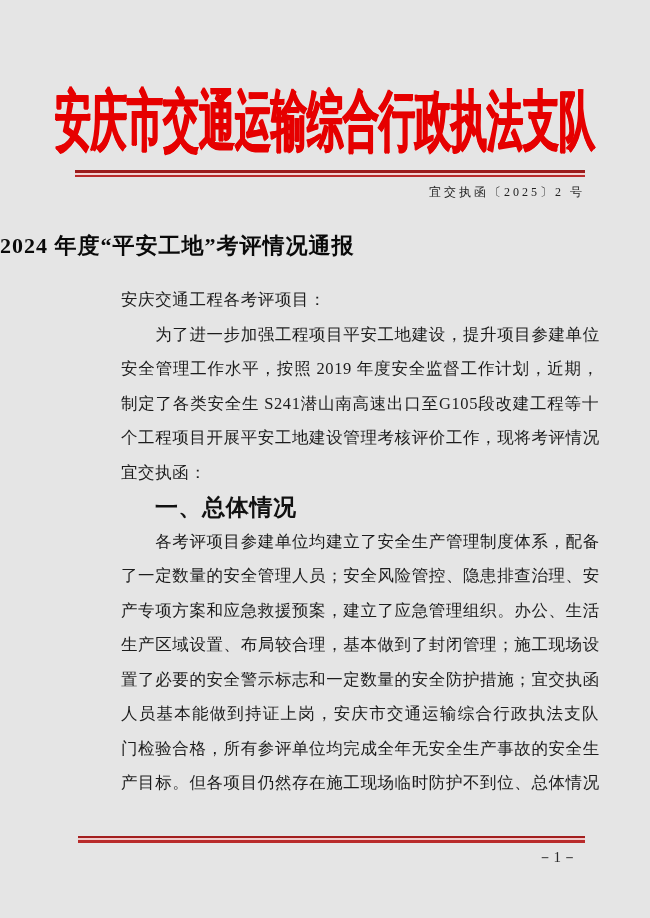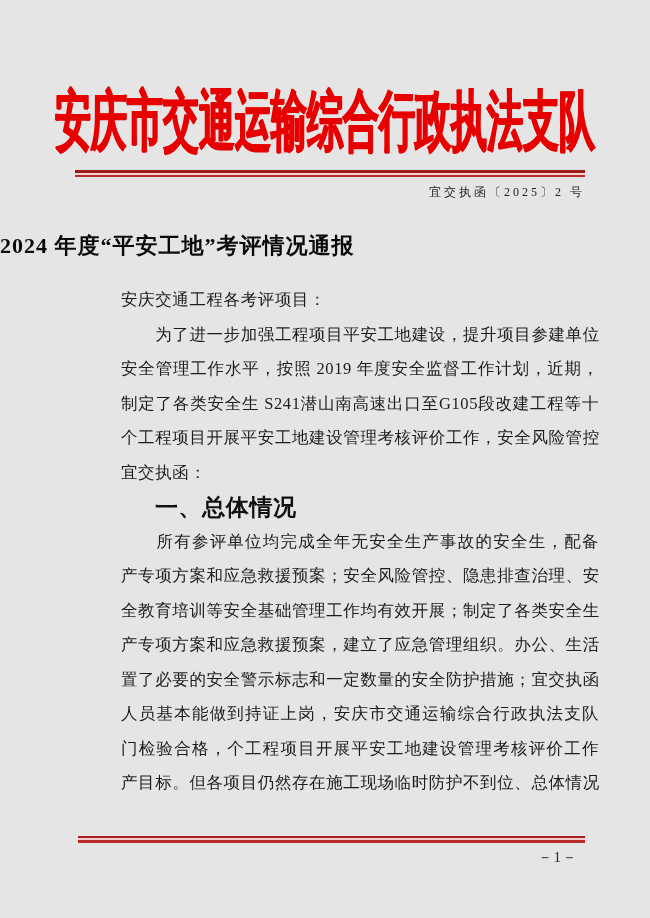--- a/index.html
+++ b/index.html
@@ -95,32 +95,32 @@
   <div class="doc-number">宜交执函〔2025〕2 号</div>
 
   <div class="doc-title">2024 年度“平安工地”考评情况通报</div>
 
   <div class="body">
     <div class="line short">安庆交通工程各考评项目：</div>
 
     <div class="line">　　为了进一步加强工程项目平安工地建设，提升项目参建单位</div>
     <div class="line">安全管理工作水平，按照 2019 年度安全监督工作计划，近期，</div>
     <div class="line">制定了各类安全生 S241潜山南高速出口至G105段改建工程等十</div>
-    <div class="line">个工程项目开展平安工地建设管理考核评价工作，安全风险管控</div>
+    <div class="line">个工程项目开展平安工地建设管理考核评价工作，现将考评情况</div>
     <div class="line short">宜交执函：</div>
 
     <div class="section-heading">一、总体情况</div>
 
-    <div class="line">　　所有参评单位均完成全年无安全生产事故的安全生，配备</div>
-    <div class="line">产专项方案和应急救援预案；安全风险管控、隐患排查治理、安</div>
-    <div class="line">全教育培训等安全基础管理工作均有效开展；制定了各类安全生</div>
+    <div class="line">　　各考评项目参建单位均建立了安全生产管理制度体系，配备</div>
+    <div class="line">了一定数量的安全管理人员；安全风险管控、隐患排查治理、安</div>
     <div class="line">产专项方案和应急救援预案，建立了应急管理组织。办公、生活、</div>
+    <div class="line">生产区域设置、布局较合理，基本做到了封闭管理；施工现场设</div>
     <div class="line">置了必要的安全警示标志和一定数量的安全防护措施；宜交执函</div>
     <div class="line">人员基本能做到持证上岗，安庆市交通运输综合行政执法支队</div>
-    <div class="line">门检验合格，个工程项目开展平安工地建设管理考核评价工作</div>
+    <div class="line">门检验合格，所有参评单位均完成全年无安全生产事故的安全生</div>
     <div class="line">产目标。但各项目仍然存在施工现场临时防护不到位、总体情况</div>
   </div>
 
   <div class="footer-rule"></div>
 
   <div class="page-number">－1－</div>
 
 </div>
 
 </body></html>

